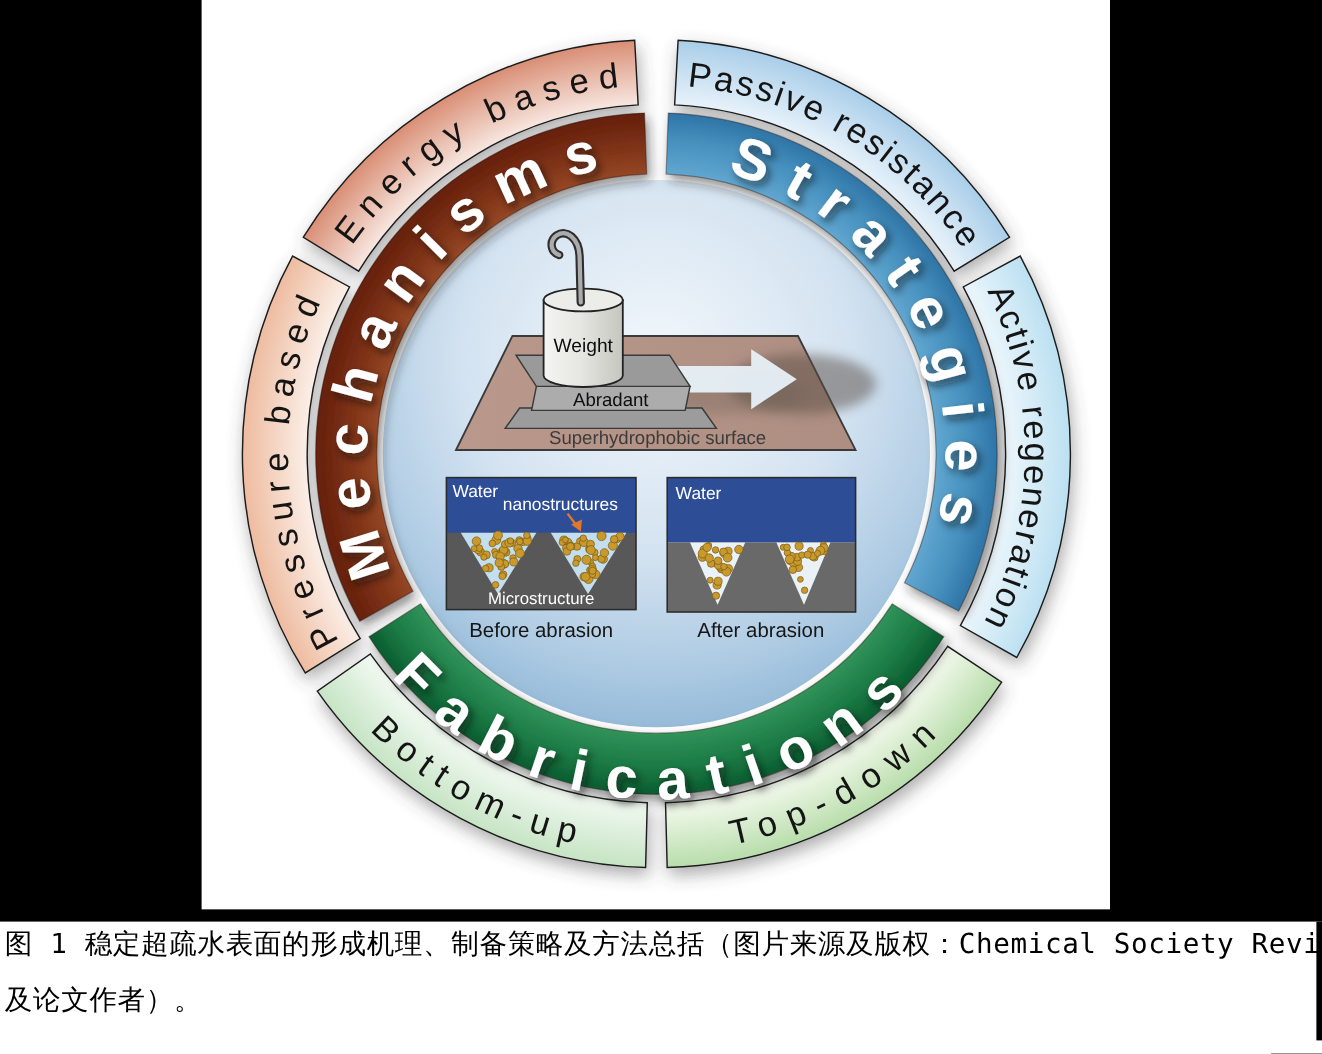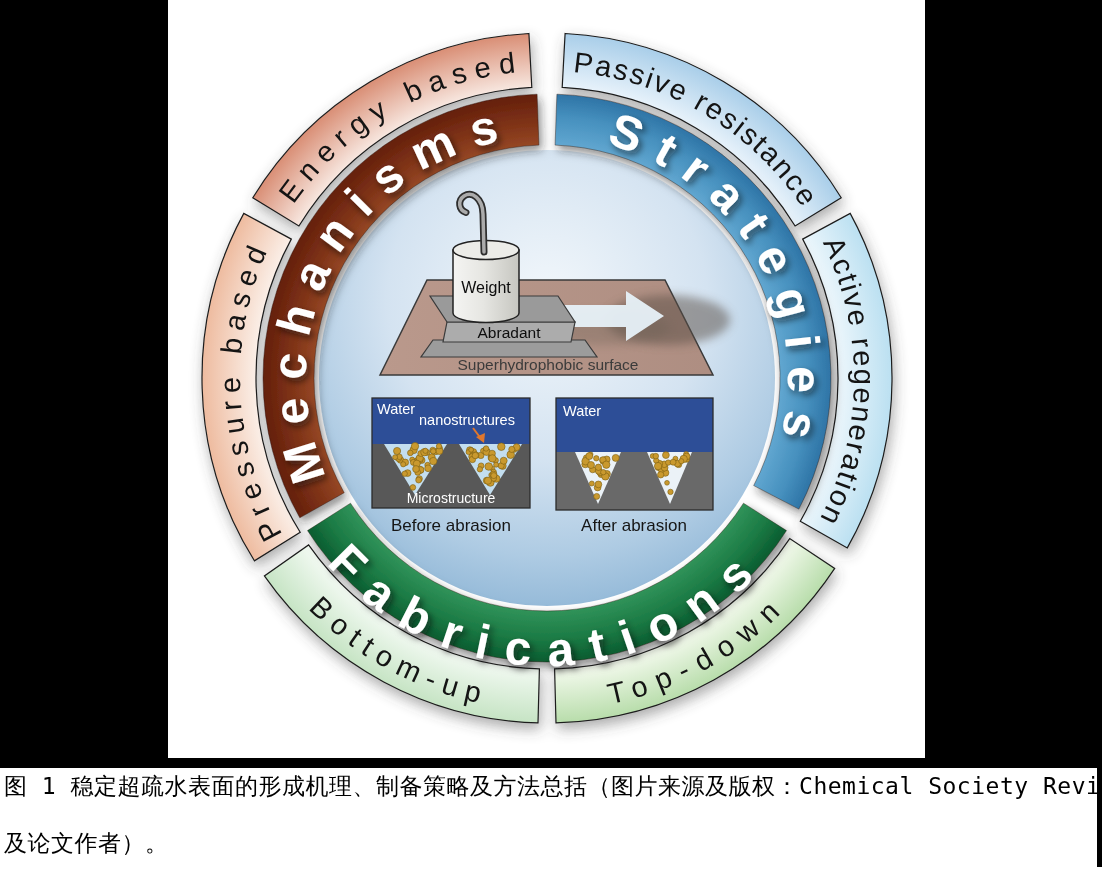--- a/index.html
+++ b/index.html
@@ -15,21 +15,21 @@
   }
   .caption-area{
     position:absolute;left:0;top:768px;width:1102px;height:110px;background:#fff;color:#000;
   }
   .caption-line{
     position:absolute;left:4px;white-space:nowrap;
     font-family:"DejaVu Sans Mono","Liberation Sans",monospace;
     font-size:23px;letter-spacing:0.5px;color:#000;
   }
   .caption-line.l1{top:3px;}
-  .caption-line.l2{top:60px;font-family:Liberation Serif, serif;}
+  .caption-line.l2{top:50px;font-family:Liberation Serif, serif;}
   .right-border{
     position:absolute;right:0;top:768px;width:5px;height:99px;background:#000;
   }
   
   text{font-family:"Liberation Sans","DejaVu Sans",sans-serif;}
   .outer-label{font-size:29px;font-weight:500;fill:#141414;}
   .inner-label{font-size:48px;font-weight:600;fill:#ffffff;}
   .ill-label{font-size:16px;fill:#0d0d0d;text-anchor:middle;}
   .surface-label{font-size:15.5px;fill:#3b3b3b;text-anchor:middle;}
   .panel-label{font-size:14.5px;fill:#ffffff;}

